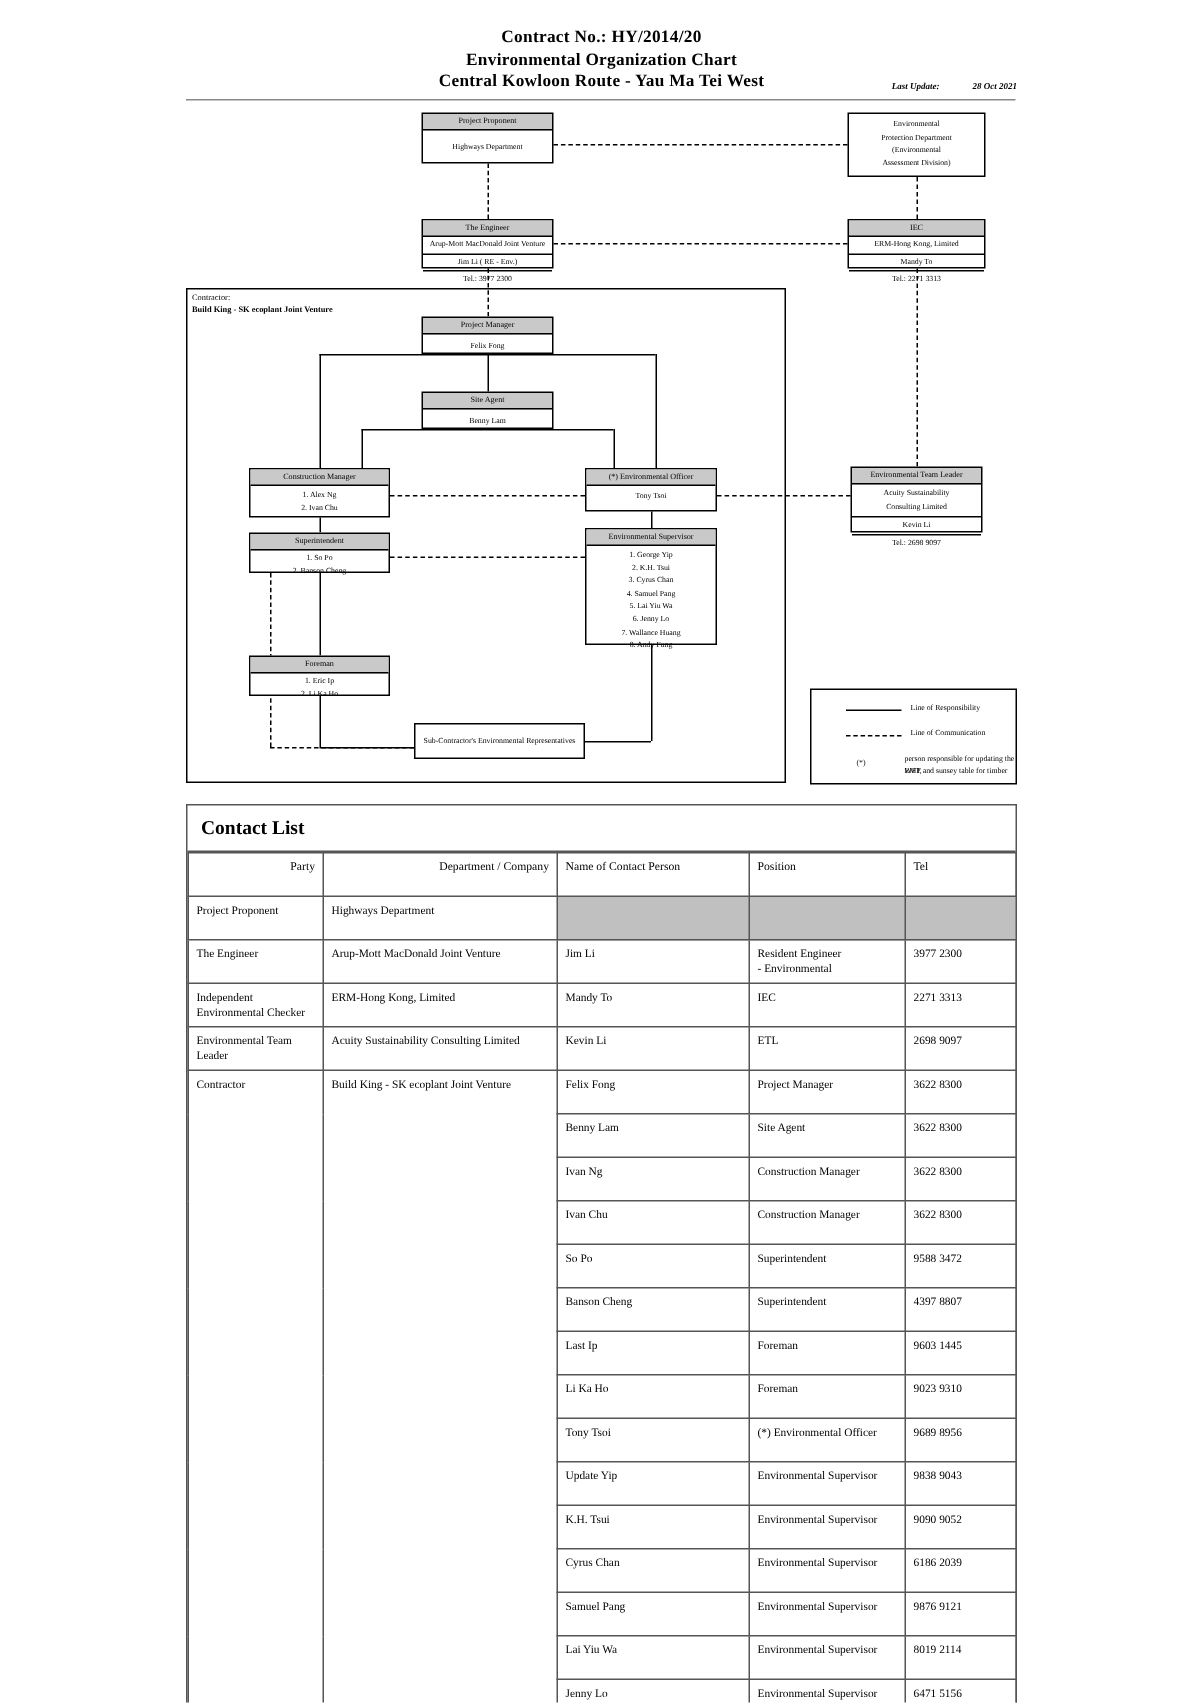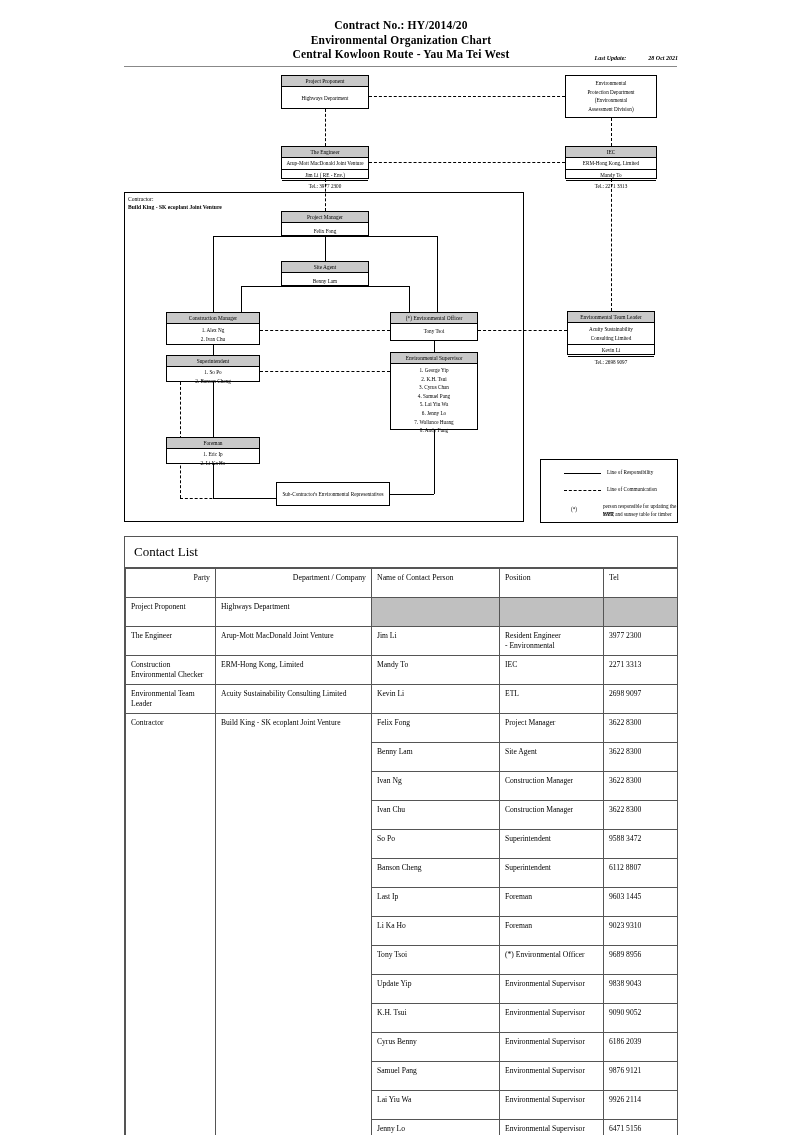--- a/index.html
+++ b/index.html
@@ -42,21 +42,21 @@
   .contractor-label{position:absolute;font-size:5.6px;line-height:8px;}
 
   
   .legend{position:absolute;border:1px solid #000;box-sizing:border-box;background:#fff;}
   .legend-row{position:absolute;font-size:5.2px;line-height:7.5px;}
   .legend-solid{position:absolute;border-top:1px solid #000;}
   .legend-dash{position:absolute;border-top:1.4px dashed #000;}
 
   
   .contact-wrap{position:absolute;left:124px;top:536px;width:554px;border:1px solid #555;box-sizing:border-box;background:#fff;}
-  .contact-title{font-size:13px;font-weight:normal;padding:7px 0 7px 9px;border-bottom:1px solid #555;}
+  .contact-title{font-size:13px;font-weight:bold;padding:7px 0 7px 9px;border-bottom:1px solid #555;}
   table.ct{border-collapse:collapse;width:100%;table-layout:fixed;}
   table.ct td{
     border:1px solid #555;font-size:7.6px;line-height:10px;
     padding:4px 5px;vertical-align:top;height:20px;
   }
   table.ct td.hc{text-align:right;}
   table.ct tr.hdr td{font-size:7.8px;}
   td.shaded{background:#c0c0c0;}
   .col1{width:90px;} .col2{width:156px;} .col3{width:128px;} .col4{width:104px;} .col5{width:74px;}
 </style>
@@ -280,21 +280,21 @@
         <tr>
           <td>The Engineer</td>
           <td>Arup-Mott MacDonald Joint Venture</td>
           <td>Jim Li</td>
           <td style="white-space:pre-line;">Resident Engineer
 - Environmental</td>
           <td>3977 2300</td>
         </tr>
 
         <tr>
-          <td style="white-space:pre-line;">Construction
+          <td style="white-space:pre-line;">Independent
 Environmental Checker</td>
           <td>ERM-Hong Kong, Limited</td>
           <td>Mandy To</td>
           <td>IEC</td>
           <td>2271 3313</td>
         </tr>
 
         <tr>
           <td style="white-space:pre-line;">Environmental Team
 Leader</td>
@@ -328,21 +328,21 @@
             <td>3622 8300</td>
           </tr>
         <tr>
             <td>So Po</td>
             <td>Superintendent</td>
             <td>9588 3472</td>
           </tr>
         <tr>
             <td>Banson Cheng</td>
             <td>Superintendent</td>
-            <td>6112 8807</td>
+            <td>4397 8807</td>
           </tr>
         <tr>
             <td>Last Ip</td>
             <td>Foreman</td>
             <td>9603 1445</td>
           </tr>
         <tr>
             <td>Li Ka Ho</td>
             <td>Foreman</td>
             <td>9023 9310</td>
@@ -356,33 +356,33 @@
             <td>Update Yip</td>
             <td>Environmental Supervisor</td>
             <td>9838 9043</td>
           </tr>
         <tr>
             <td>K.H. Tsui</td>
             <td>Environmental Supervisor</td>
             <td>9090 9052</td>
           </tr>
         <tr>
-            <td>Cyrus Benny</td>
+            <td>Cyrus Chan</td>
             <td>Environmental Supervisor</td>
             <td>6186 2039</td>
           </tr>
         <tr>
             <td>Samuel Pang</td>
             <td>Environmental Supervisor</td>
             <td>9876 9121</td>
           </tr>
         <tr>
             <td>Lai Yiu Wa</td>
             <td>Environmental Supervisor</td>
-            <td>9926 2114</td>
+            <td>8019 2114</td>
           </tr>
         <tr>
             <td>Jenny Lo</td>
             <td>Environmental Supervisor</td>
             <td>6471 5156</td>
           </tr>
 
       </tbody>
     </table>
   </div>

